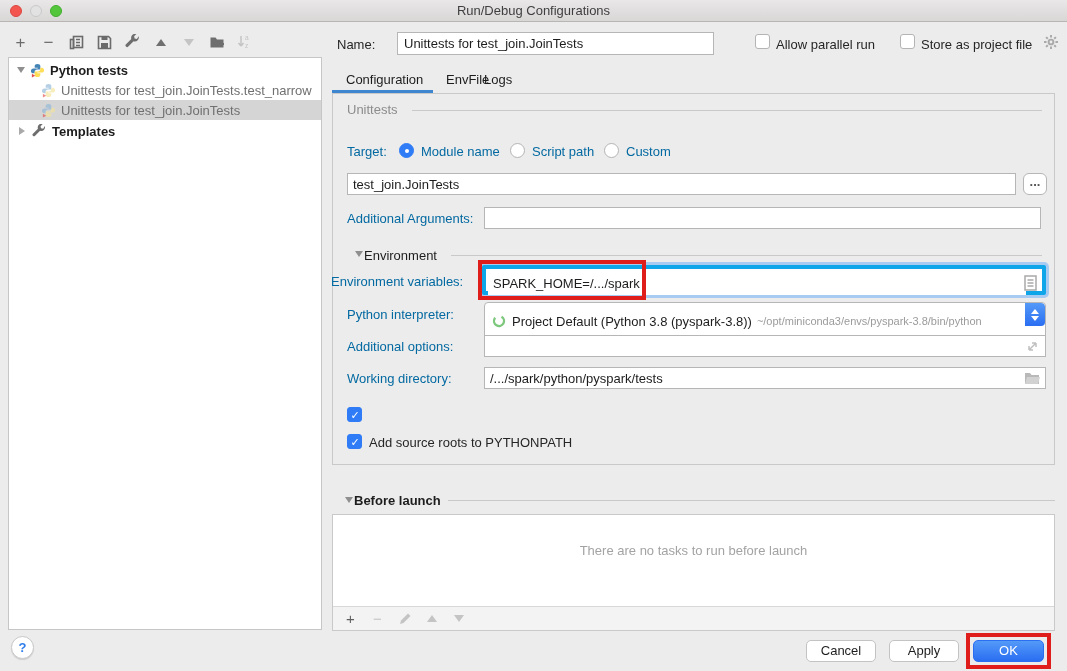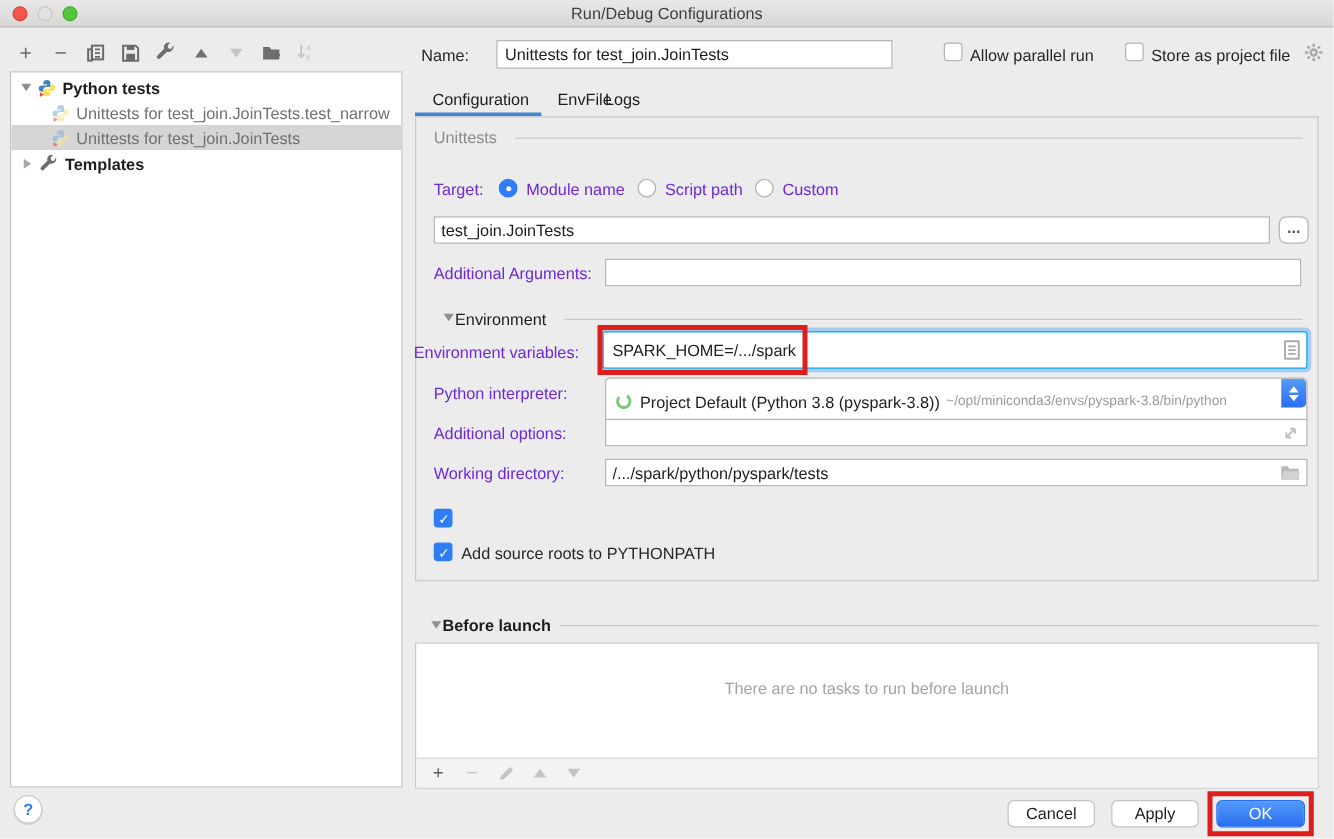--- a/index.html
+++ b/index.html
@@ -61,42 +61,42 @@
   .tab-config { left:346px; }
   .tab-envfile { left:446px; }
   .tab-logs { left:484px; }
   .tab-underline { position:absolute; left:332px; top:90px; width:101px; height:3px; background:#3e86d0; }
 
   
   .conf-panel { position:absolute; left:332px; top:93px; width:723px; height:372px; border:1px solid #c9c9c9; background:#ececec; }
   .group-title { position:absolute; left:347px; top:102px; color:#8c8c8c; }
   .group-line { position:absolute; left:412px; top:110px; width:630px; height:1px; background:#c9c9c9; }
 
-  .form-label { position:absolute; color:#6d28d9; }
+  .form-label { position:absolute; color:#0369a1; }
   .lbl-target { left:347px; top:144px; }
   .radio { position:absolute; width:15px; height:15px; border-radius:50%; background:#fff; border:1px solid #b4b4b4; }
   .radio.sel { background:#2f7cf6; border-color:#2f7cf6; }
   .radio.sel::after { content:""; position:absolute; left:4.5px; top:4.5px; width:4px; height:4px; border-radius:50%; background:#fff; }
   .radio1 { left:399px; top:143px; } .radio2 { left:510px; top:143px; } .radio3 { left:604px; top:143px; }
   .radio1-lbl { left:421px; top:144px; } .radio2-lbl { left:532px; top:144px; } .radio3-lbl { left:626px; top:144px; }
 
   .text-field { position:absolute; border:1px solid #b6b6b6; background:#fff; font:inherit; padding:0 5px; color:#1d1d1d; }
   .target-field { left:347px; top:173px; width:669px; height:22px; }
   .browse-btn { position:absolute; left:1023px; top:173px; width:24px; height:22px; border:1px solid #b6b6b6;
                 border-radius:6px; background:#fff; text-align:center; line-height:16px; color:#555; font-weight:bold; }
   .lbl-addargs { left:347px; top:211px; }
   .addargs-field { left:484px; top:207px; width:557px; height:22px; }
 
   .env-twisty { position:absolute; left:347px; top:251px; }
   .env-header { position:absolute; left:364px; top:248px; color:#1d1d1d; }
   .env-line { position:absolute; left:451px; top:255px; width:591px; height:1px; background:#c9c9c9; }
 
   .lbl-envvars { left:331px; top:274px; }
   .envvars-wrap { position:absolute; left:482px; top:265px; width:564px; height:30px; border-radius:2px;
-                  box-shadow:0 0 0 3px #a8cbf1; background:#fff; border:1px solid #0ea5e9; }
+                  box-shadow:0 0 0 3px #a8cbf1; background:#fff; border:4px solid #0ea5e9; }
   .envvars-field { position:absolute; left:2px; top:2px; width:538px; height:24px; border:none; outline:none;
                    font:inherit; padding:0 5px; color:#1d1d1d; background:#fff; }
   .envvars-icon { position:absolute; right:5px; top:6px; }
 
   .lbl-interp { left:347px; top:307px; }
   .combo { position:absolute; left:484px; top:302px; width:562px; height:38px; background:#fff;
            border:1px solid #b6b6b6; border-radius:4px; display:flex; align-items:center; overflow:hidden; }
   .combo .conda-icon { margin:0 6px 0 7px; flex:none; }
   .combo .main { color:#1d1d1d; white-space:nowrap; }
   .combo .path { color:#9b9b9b; font-size:11px; margin-left:5px; white-space:nowrap; overflow:hidden;text-align:right; }

